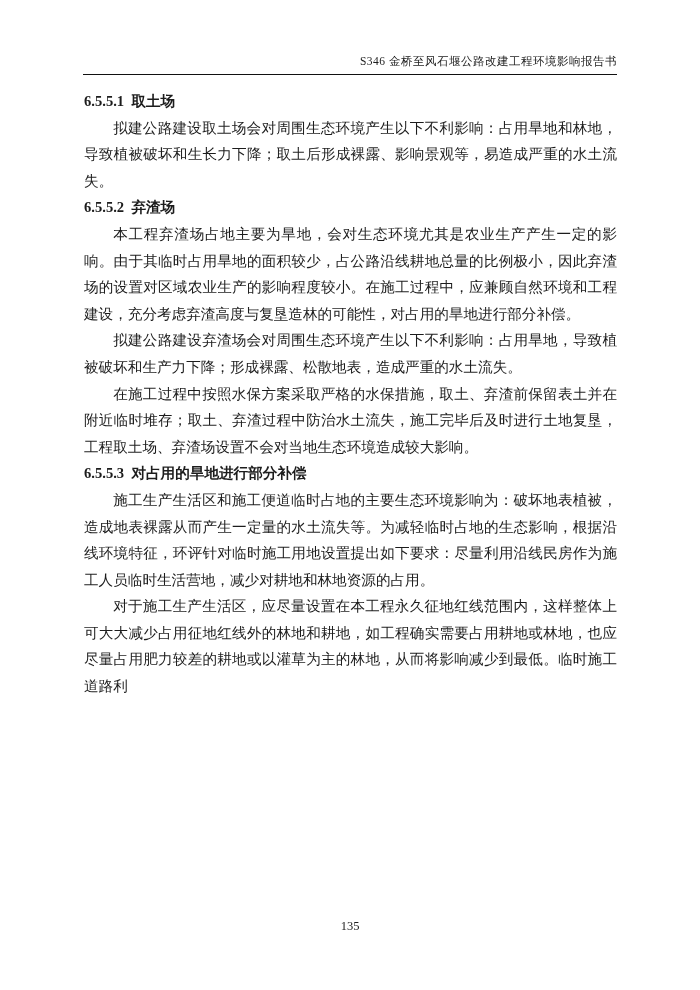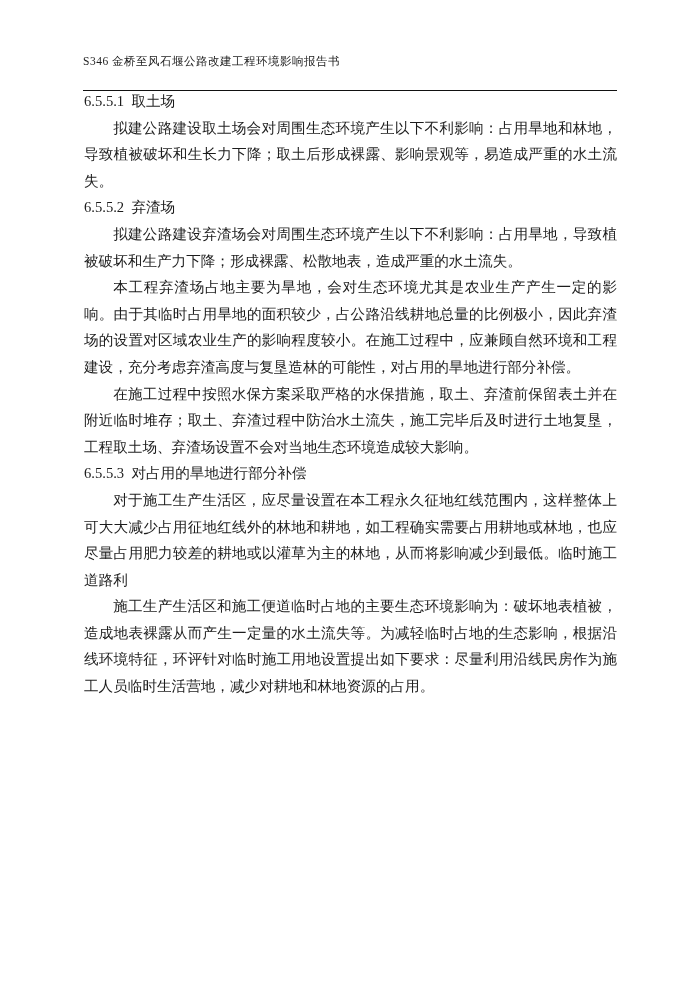--- a/index.html
+++ b/index.html
@@ -14,42 +14,43 @@
     background: #ffffff;
     font-family: "Liberation Serif", "DejaVu Serif", serif;
     color: #1c1c1c;
     overflow: hidden;
   }
   .header {
     position: absolute;
     top: 54px;
     left: 83px;
     right: 83px;
+    text-align: right;
     font-size: 11.5px;
     letter-spacing: 0.5px;
-    padding-bottom: 21px;
+    padding-bottom: 5px;
     border-bottom: 1.5px solid #111111;
   }
   .body-text {
     position: absolute;
     top: 88px;
     left: 84px;
     right: 83px;
     font-size: 14.6px;
     line-height: 26.6px;
     text-align: justify;
   }
   .body-text p {
     margin: 0;
     text-indent: 2em;
   }
   .body-text h3 {
     margin: 0;
     font-size: 14.6px;
-    font-weight: normal;
+    font-weight: bold;
     line-height: 26.6px;
     text-align: left;
     white-space: pre-wrap;
   }
   .footer {
     position: absolute;
     top: 919px;
     left: 0;
     width: 700px;
     text-align: center;
@@ -62,22 +63,25 @@
 <div class="page">
 
   <div class="header">
     <span>S346 金桥至风石堰公路改建工程环境影响报告书</span>
   </div>
 
   <div class="body-text">
     <h3>6.5.5.1  取土场</h3>
     <p>拟建公路建设取土场会对周围生态环境产生以下不利影响：占用旱地和林地，导致植被破坏和生长力下降；取土后形成裸露、影响景观等，易造成严重的水土流失。</p>
     <h3>6.5.5.2  弃渣场</h3>
+    <p>本工程弃渣场占地主要为旱地，会对生态环境尤其是农业生产产生一定的影响。由于其临时占用旱地的面积较少，占公路沿线耕地总量的比例极小，因此弃渣场的设置对区域农业生产的影响程度较小。在施工过程中，应兼顾自然环境和工程建设，充分考虑弃渣高度与复垦造林的可能性，对占用的旱地进行部分补偿。</p>
     <p>拟建公路建设弃渣场会对周围生态环境产生以下不利影响：占用旱地，导致植被破坏和生产力下降；形成裸露、松散地表，造成严重的水土流失。</p>
-    <p>本工程弃渣场占地主要为旱地，会对生态环境尤其是农业生产产生一定的影响。由于其临时占用旱地的面积较少，占公路沿线耕地总量的比例极小，因此弃渣场的设置对区域农业生产的影响程度较小。在施工过程中，应兼顾自然环境和工程建设，充分考虑弃渣高度与复垦造林的可能性，对占用的旱地进行部分补偿。</p>
     <p>在施工过程中按照水保方案采取严格的水保措施，取土、弃渣前保留表土并在附近临时堆存；取土、弃渣过程中防治水土流失，施工完毕后及时进行土地复垦，工程取土场、弃渣场设置不会对当地生态环境造成较大影响。</p>
     <h3>6.5.5.3  对占用的旱地进行部分补偿</h3>
+    <p>施工生产生活区和施工便道临时占地的主要生态环境影响为：破坏地表植被，造成地表裸露从而产生一定量的水土流失等。为减轻临时占地的生态影响，根据沿线环境特征，环评针对临时施工用地设置提出如下要求：尽量利用沿线民房作为施工人员临时生活营地，减少对耕地和林地资源的占用。</p>
     <p>对于施工生产生活区，应尽量设置在本工程永久征地红线范围内，这样整体上可大大减少占用征地红线外的林地和耕地，如工程确实需要占用耕地或林地，也应尽量占用肥力较差的耕地或以灌草为主的林地，从而将影响减少到最低。临时施工道路利</p>
-    <p>施工生产生活区和施工便道临时占地的主要生态环境影响为：破坏地表植被，造成地表裸露从而产生一定量的水土流失等。为减轻临时占地的生态影响，根据沿线环境特征，环评针对临时施工用地设置提出如下要求：尽量利用沿线民房作为施工人员临时生活营地，减少对耕地和林地资源的占用。</p>
   </div>
 
+  <div class="footer">
+    <span>135</span>
+  </div>
 
 </div>
 
 </body></html>

